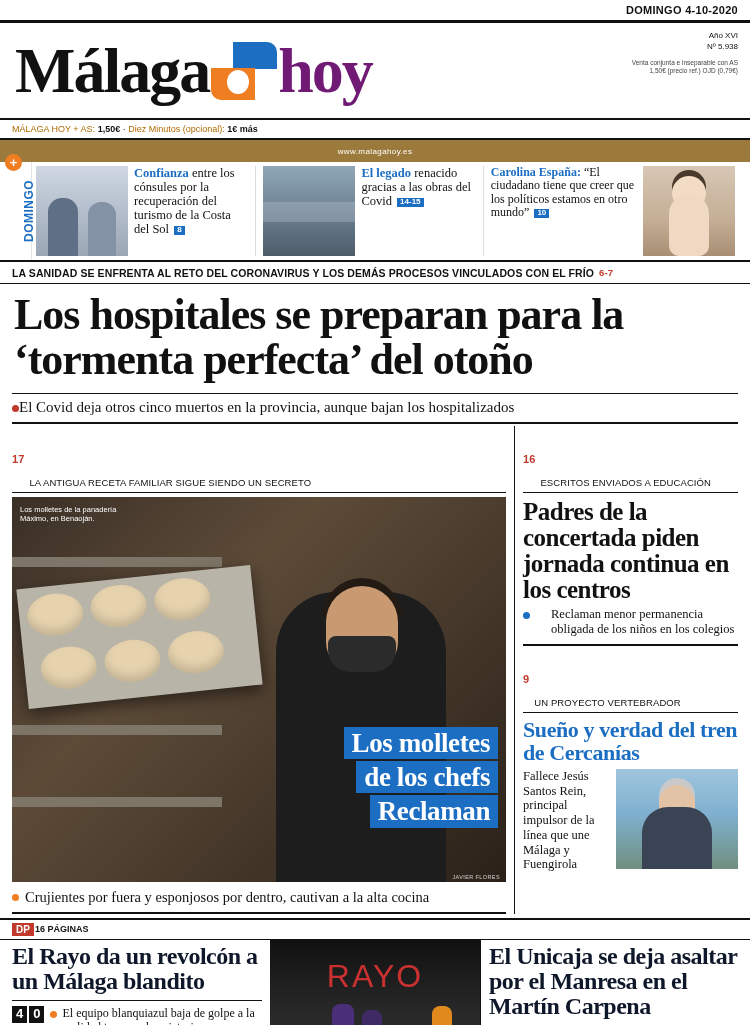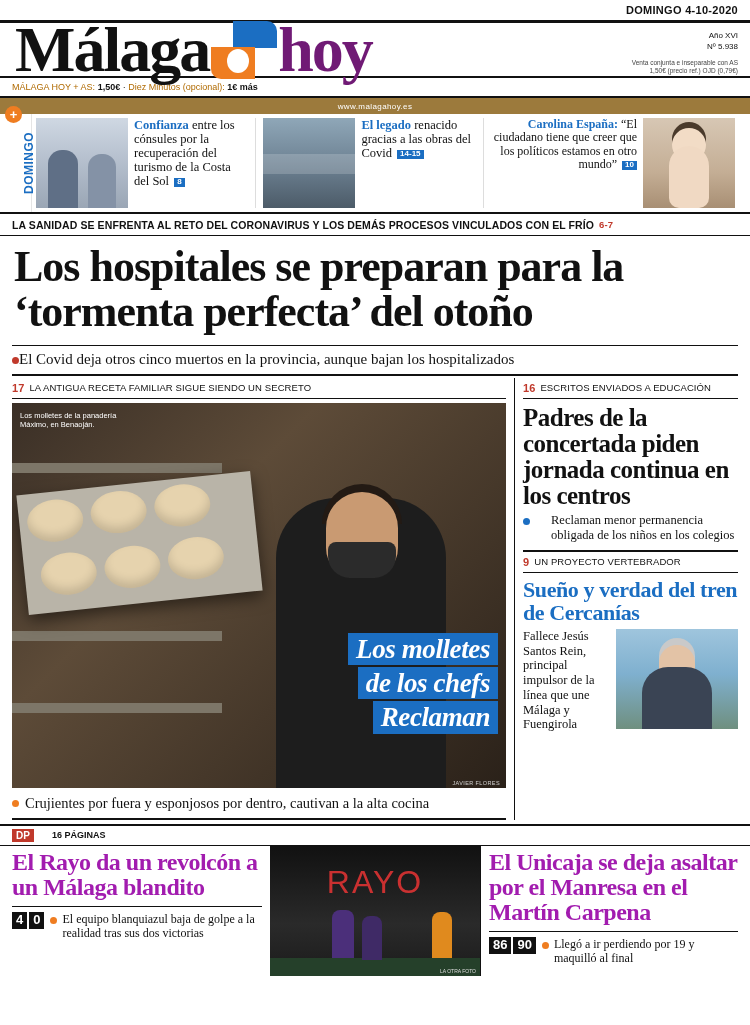--- a/index.html
+++ b/index.html
@@ -22,21 +22,21 @@
     font-family:"Liberation Sans", sans-serif;
     font-size:11px; font-weight:bold; letter-spacing:.3px;
     color:#111;
   }
 
   
   .masthead {
     position:relative;
     border-top:3px solid #111;
     border-bottom:2px solid #111;
-    height:58px;
+    height:100px;
     padding:0 12px;
     display:flex; align-items:center;
   }
   .logo {
     font-family:"Liberation Serif", serif;
     font-weight:bold;
     font-size:64px;
     line-height:64px;
     letter-spacing:-2px;
     display:flex; align-items:center;
@@ -82,21 +82,21 @@
     display:flex; align-items:center;
     padding:0 12px;
     font-family:"Liberation Sans", sans-serif;
     font-size:9px; color:#b06a00;
   }
   .pricestrip b { color:#111; }
   .pricestrip .sep { color:#111; font-weight:normal; }
 
   
   .urlbar {
-    height:16px;
+    height:22px;
     background:#9c7a3c;
     color:#fff;
     font-family:"Liberation Sans", sans-serif;
     font-size:8px;
     display:flex; align-items:center; justify-content:center;
     letter-spacing:.4px;
   }
 
   
   .teaser-wrap {
@@ -142,21 +142,21 @@
   }
   .teaser-txt .lead { font-weight:bold; color:#1b6ec2; }
   .pagenum {
     display:inline-block;
     background:#1b6ec2; color:#fff;
     font-family:"Liberation Sans", sans-serif;
     font-size:8px; font-weight:bold;
     padding:0 3px; margin-left:2px;
     vertical-align:1px;
   }
-  .t3 { flex:1.15;text-align:right; }
+  .t3 { flex:1.15; }
   .teaser-txt.quote { font-size:12px; }
 
   
   .ph { width:100%; height:100%; position:relative; }
   .ph-people { background:linear-gradient(180deg,#cfd8e3 0%,#b9c3d1 40%,#9aa6b5 100%); }
   .ph-people:after {
     content:""; position:absolute; left:12px; bottom:0; width:30px; height:58px;
     background:#5f6f86; border-radius:14px 14px 0 0;
   }
   .ph-people:before {
@@ -223,21 +223,21 @@
 
   .kicker {
     display:flex; align-items:center; gap:5px;
     font-family:"Liberation Sans", sans-serif;
     font-size:9.5px; font-weight:bold; color:#111;
     padding:4px 0 4px 0;
     border-bottom:1px solid #111;
     letter-spacing:.1px;
   }
   .kicker .n { color:#c0392b; font-size:11px; }
-  .kicker .lbl-light { font-weight:normal; }
+  .kicker .lbl-light { font-weight:normal;margin-top:47px; }
 
   .photo-main {
     position:relative;
     height:385px; margin-top:4px;
     background:linear-gradient(135deg,#3a2f26 0%,#5d4b38 35%,#2a2119 100%);
     overflow:hidden;
   }
   .photo-caption-top {
     position:absolute; left:8px; top:8px;
     color:#fff; font-family:"Liberation Sans", sans-serif;
@@ -258,21 +258,20 @@
   .person .hair { position:absolute; left:46px; top:-14px; width:80px; height:40px; background:#231a14; border-radius:40px 40px 0 0; }
   .person .mask { position:absolute; left:52px; top:44px; width:68px; height:36px; background:#2b2b2b; border-radius:8px 8px 22px 22px; }
   .overlay-title {
     position:absolute; right:8px; bottom:52px; text-align:right;
   }
   .overlay-title span {
     display:inline-block; background:#1b6ec2; color:#fff;
     font-family:"Liberation Serif", serif; font-weight:bold;
     font-size:27px; line-height:1.12; padding:1px 8px; margin-bottom:2px;
     letter-spacing:-.4px;
-    font-style:italic;
   }
   .photo-credit {
     position:absolute; right:6px; bottom:2px;
     color:#e8e8e8; font-family:"Liberation Sans", sans-serif; font-size:5.5px;
     letter-spacing:.4px; opacity:.85;
   }
   .left-caption {
     display:flex; gap:6px; align-items:flex-start;
     padding:7px 0 6px 0;
     font-family:"Liberation Serif", serif;
@@ -315,39 +314,39 @@
     width:36px; height:40px; background:#e3c3a6; border-radius:18px 18px 14px 14px;
     box-shadow:0 -7px 0 0 #c9c9c9;
   }
 
   
   .sports {
     margin-top:4px;
     border-top:2px solid #111;
   }
   .dp-bar {
-    display:flex; align-items:center; gap:18px;
+    display:flex; align-items:center; gap:1px;
     padding:3px 12px; border-bottom:1px solid #111;
   }
   .dp-logo {
     background:#c0392b; color:#fff;
     font-family:"Liberation Sans", sans-serif; font-weight:bold;
     font-size:10px; padding:1px 4px;
   }
   .dp-pages {
     font-family:"Liberation Sans", sans-serif; font-size:9px; font-weight:bold; color:#111;
   }
   .sports-body { display:flex; height:130px; }
   .sp-left { width:270px; flex:0 0 270px; padding:4px 8px 0 12px; }
   .sp-mid { width:210px; flex:0 0 210px; position:relative; overflow:hidden;
             background:linear-gradient(180deg,#111 0%,#2a2a2a 60%,#1b1b1b 100%); }
   .sp-right { flex:1; padding:4px 12px 0 8px; border-left:1px solid #111; }
   .sp-head {
     font-family:"Liberation Serif", serif; font-weight:bold;
-    font-size:24px; line-height:1.04; letter-spacing:-.5px; color:#a21caf;
+    font-size:24px; line-height:1.04; letter-spacing:-.5px; color:#0f172a;
   }
   .score-row {
     display:flex; align-items:flex-start; gap:6px;
     margin-top:6px; padding-top:5px; border-top:1px solid #111;
   }
   .score {
     display:flex; gap:2px; flex:0 0 auto;
   }
   .score span {
     background:#111; color:#fff;

